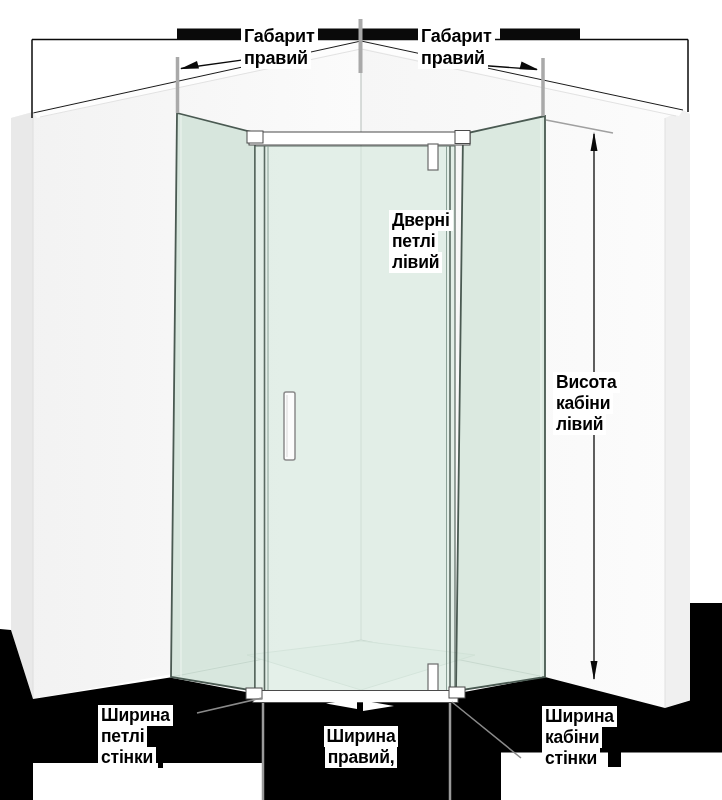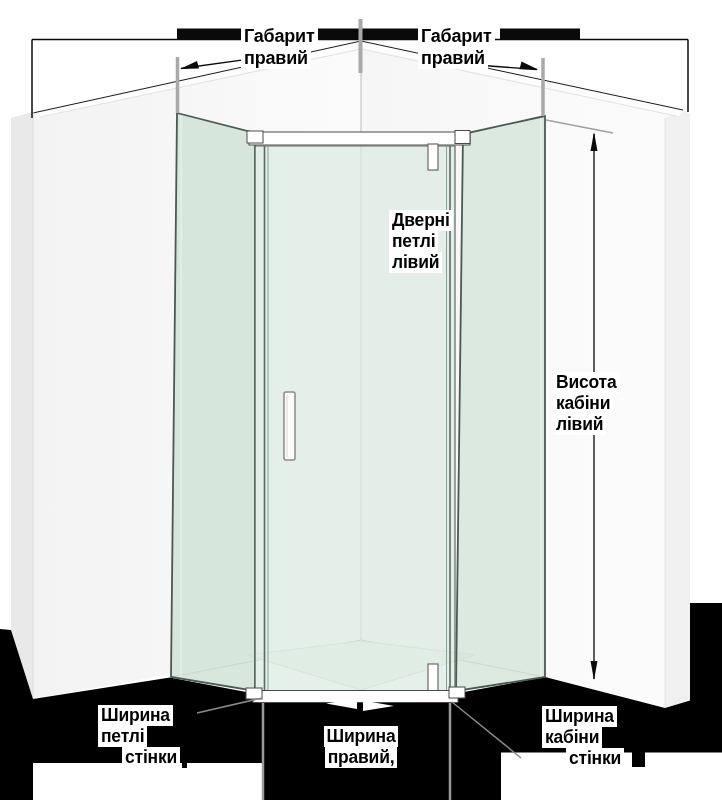--- a/index.html
+++ b/index.html
@@ -4,21 +4,21 @@
 <style>
   html,body{margin:0;padding:0;background:#fff;}
   #stage{position:relative;width:722px;height:800px;background:#fff;overflow:hidden;
          font-family:"Liberation Sans",sans-serif;}
   #stage svg{position:absolute;left:0;top:0;}
   .lbl{position:absolute;display:flex;flex-direction:column;align-items:flex-start;
        font-weight:bold;font-size:17.5px;line-height:21px;color:#000;letter-spacing:-0.2px;}
   .lbl .txt{background:#fff;padding:0 3px;white-space:nowrap;}
   .lbl.big{font-size:18px;line-height:22px;}
   .lbl.center{align-items:center;}
-  .lbl .row{display:flex;align-items:center;margin-left:24px;}
+  .lbl .row{display:flex;align-items:center;}
   .tickbar{display:inline-block;background:#000;}
   .tickbar.left-bar{width:5px;height:20px;margin-left:2px;}
   .tickbar.right-bar{width:13px;height:17px;margin-left:8px;}
 </style>
 </head>
 <body>
 
 <div id="stage">
 
 <svg width="722" height="800" viewBox="0 0 722 800">

